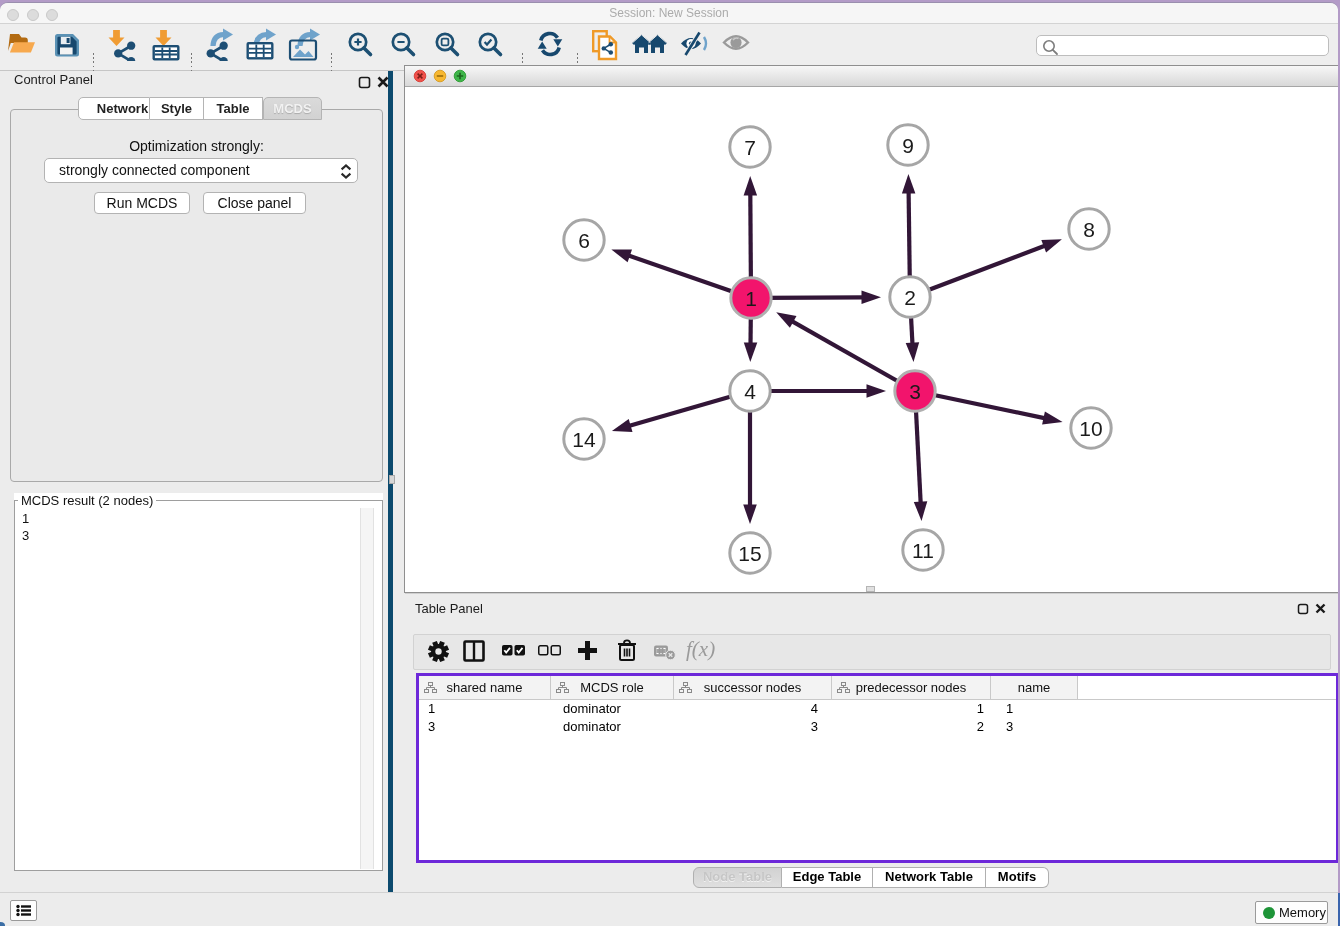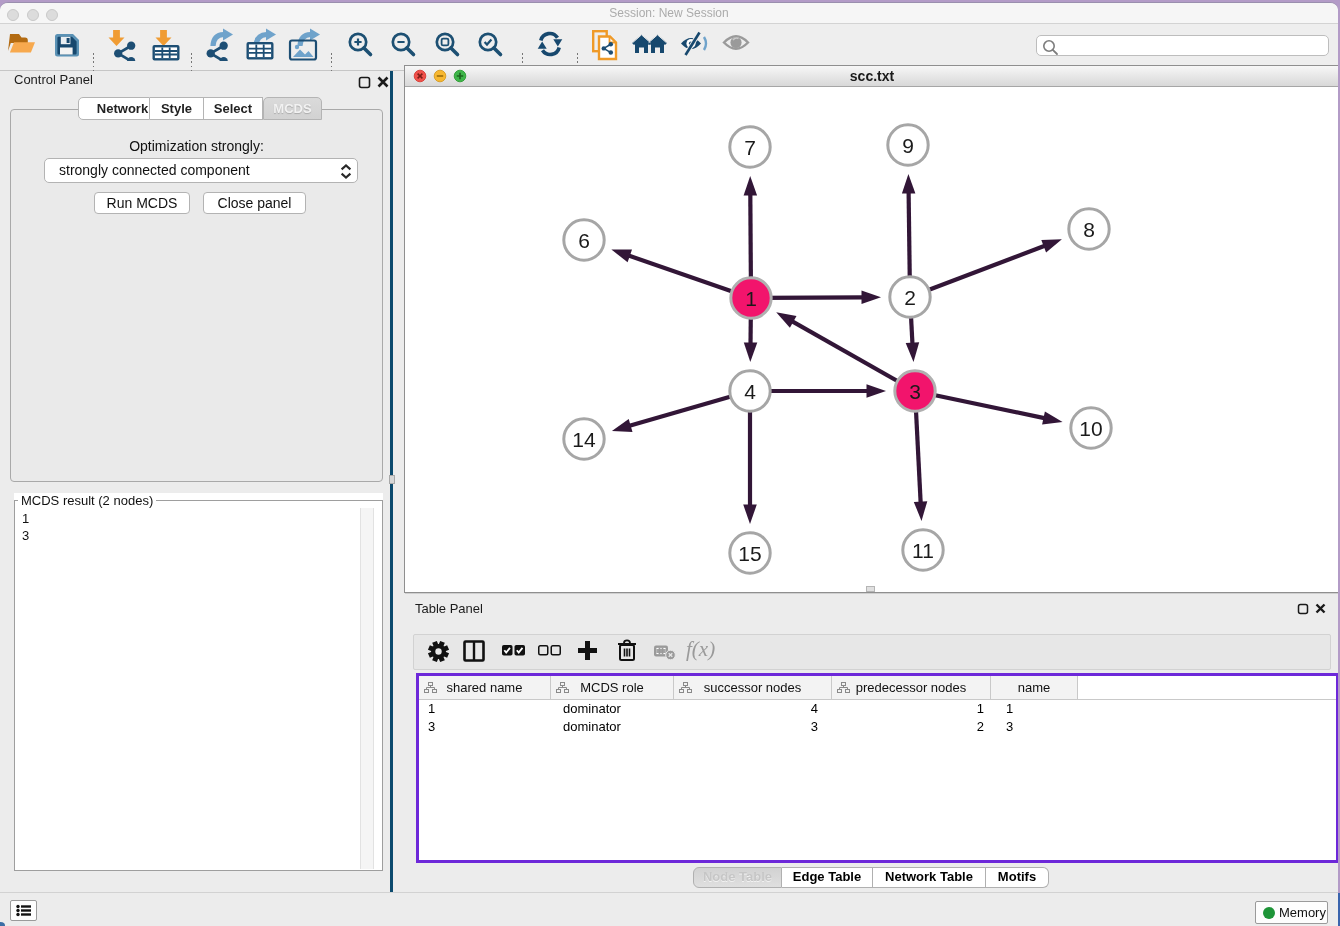--- a/index.html
+++ b/index.html
@@ -5,21 +5,21 @@
   html,body { width:1340px; height:926px; overflow:hidden; }
   body { background:#b39bc7; font-family:"Liberation Sans", sans-serif; position:relative; }
   .abs { position:absolute; }
   #win { position:absolute; left:0; top:2px; width:1338px; height:924px; background:#ececec; border-radius:8px 8px 0 0; overflow:hidden; border-top:1px solid #9a8fae; }
   #titlebar { position:absolute; left:0; top:0; width:100%; height:21px; background:#f6f6f6; border-bottom:1px solid #d3d3d3; }
   .tl { position:absolute; top:6px; width:12px; height:12px; border-radius:50%; background:#dcdcdc; border:1px solid #c8c8c8; }
   #wtitle { position:absolute; top:3px; left:0; width:100%; text-align:center; font-size:12px; color:#ababab; }
   #toolbar { position:absolute; left:0; top:21px; width:100%; height:47px; background:#eeeeee; border-bottom:1px solid #c6c6c6; }
   .vsep { position:absolute; top:29px; height:30px; width:1px; background-image:repeating-linear-gradient(to bottom,#767676 0 1.6px, transparent 1.6px 4.2px); }
   #search { position:absolute; left:1036px; top:11px; width:293px; height:21px; background:#fff; border:1px solid #bdbdbd; border-radius:5px; }
-  #cpanel { position:absolute; left:0; top:68px; width:393px; height:821px; background:#ececec; border-right:3px solid #0c4a6e; }
+  #cpanel { position:absolute; left:0; top:68px; width:393px; height:821px; background:#ececec; border-right:5px solid #0c4a6e; }
   .ptitle { font-size:13px; color:#1c1c1c; }
   .tabrow { position:absolute; display:flex; z-index:3; }
   .tab { height:23px; border:1px solid #b4b4b4; border-left:none; background:#fff; font-size:13px; font-weight:bold; color:#222; text-align:center; line-height:21px; }
   .tab.first { border-left:1px solid #b4b4b4; border-radius:5px 0 0 5px;padding-left:17px; }
   .tab.sel { background:linear-gradient(#dadada,#d2d2d2); color:#f2f2f2; text-shadow:0 1px 1px #aaa; border-radius:5px 5px 0 0; border-left:1px solid #b4b4b4; }
   #tabpane { position:absolute; left:10px; top:38px; width:373px; height:373px; border:1px solid #a9a9a9; border-radius:4px; background:#eaeaea; }
   .btn { position:absolute; background:#fff; border:1px solid #b3b3b3; border-radius:4px; font-size:14px; color:#111; text-align:center; }
   #mcdsbox { position:absolute; left:14px; top:422px; width:369px; height:378px; border:1px solid #9e9e9e; background:transparent; }
   #mcdsbox legend { font-size:13px; color:#111; padding:0 3px; margin-left:3px; }
   #netwin { position:absolute; left:404px; top:62px; width:935px; height:528px; border:1px solid #8f8f8f; border-right:none; background:#fff; }
@@ -175,21 +175,21 @@
 
 <svg style="position:absolute;left:358px;top:4px" width="32" height="16" viewBox="0 0 32 16">
         <rect x="1.5" y="2.5" width="10" height="10" rx="2" fill="none" stroke="#1a1a1a" stroke-width="1.6"></rect>
         <path d="M 20.5 2.5 l 9 9 m 0 -9 l -9 9" stroke="#1a1a1a" stroke-width="2.6"></path>
       </svg>
 
   <div id="tabpane"></div>
   <div class="tabrow" style="left:78px;top:26px">
     <div class="tab first" style="width:72px">Network</div>
     <div class="tab" style="width:54px">Style</div>
-    <div class="tab" style="width:59px">Select</div>
+    <div class="tab" style="width:59px">Table</div>
     <div class="tab sel" style="width:59px">MCDS</div>
   </div>
   <div class="abs" style="left:10px;top:67px;width:373px;text-align:center;font-size:14px;color:#111">Optimization strongly:</div>
   <div class="btn" style="left:44px;top:87px;width:314px;height:25px;text-align:left;line-height:23px;border-radius:5px"><span style="padding-left:14px">strongly connected component</span>
 
 <svg style="position:absolute;left:294px;top:4px" width="16" height="17" viewBox="0 0 16 17">
           <path d="M 2.6 6.4 l 4.4 -4 l 4.4 4" fill="none" stroke="#2a2a2a" stroke-width="2.1"></path>
           <path d="M 2.6 10.6 l 4.4 4 l 4.4 -4" fill="none" stroke="#2a2a2a" stroke-width="2.1"></path>
         </svg>
 </div>
@@ -210,21 +210,20 @@
 
 <svg style="position:absolute;left:8px;top:3px" width="60" height="15" viewBox="0 0 60 15">
           <circle cx="7" cy="7" r="5.8" fill="#f0504a" stroke="#d8443e" stroke-width="1"></circle>
           <path d="M 4.6 4.6 l 4.8 4.8 m 0 -4.8 l -4.8 4.8" stroke="#7b1d17" stroke-width="1.5"></path>
           <circle cx="27" cy="7" r="5.8" fill="#f7b730" stroke="#d8a02b" stroke-width="1"></circle>
           <line x1="23.8" y1="7" x2="30.2" y2="7" stroke="#936708" stroke-width="1.7"></line>
           <circle cx="47" cy="7" r="5.8" fill="#3eb549" stroke="#35a03c" stroke-width="1"></circle>
           <path d="M 43.8 7 h 6.4 M 47 3.8 v 6.4" stroke="#1c641f" stroke-width="1.7"></path>
         </svg>
 
-    <div id="nettitle">scc.txt</div>
   </div>
   <div class="abs" style="left:0;top:21px;width:934px;height:505px;background:#fff;overflow:hidden" id="canvas">
 
 <svg width="935" height="505" viewBox="0 0 935 505" style="position:absolute;left:0;top:0">
 <line x1="346.0" y1="211.0" x2="345.3" y2="106.5" stroke="#321637" stroke-width="4.2"></line>
 <polygon points="345.2,89.0 352.1,108.5 338.6,108.5" fill="#321637"></polygon>
 <line x1="346.0" y1="211.0" x2="222.9" y2="168.3" stroke="#321637" stroke-width="4.2"></line>
 <polygon points="206.4,162.5 227.0,162.5 222.6,175.3" fill="#321637"></polygon>
 <line x1="346.0" y1="211.0" x2="458.5" y2="210.3" stroke="#321637" stroke-width="4.2"></line>
 <polygon points="476.0,210.2 456.5,217.1 456.5,203.6" fill="#321637"></polygon>

